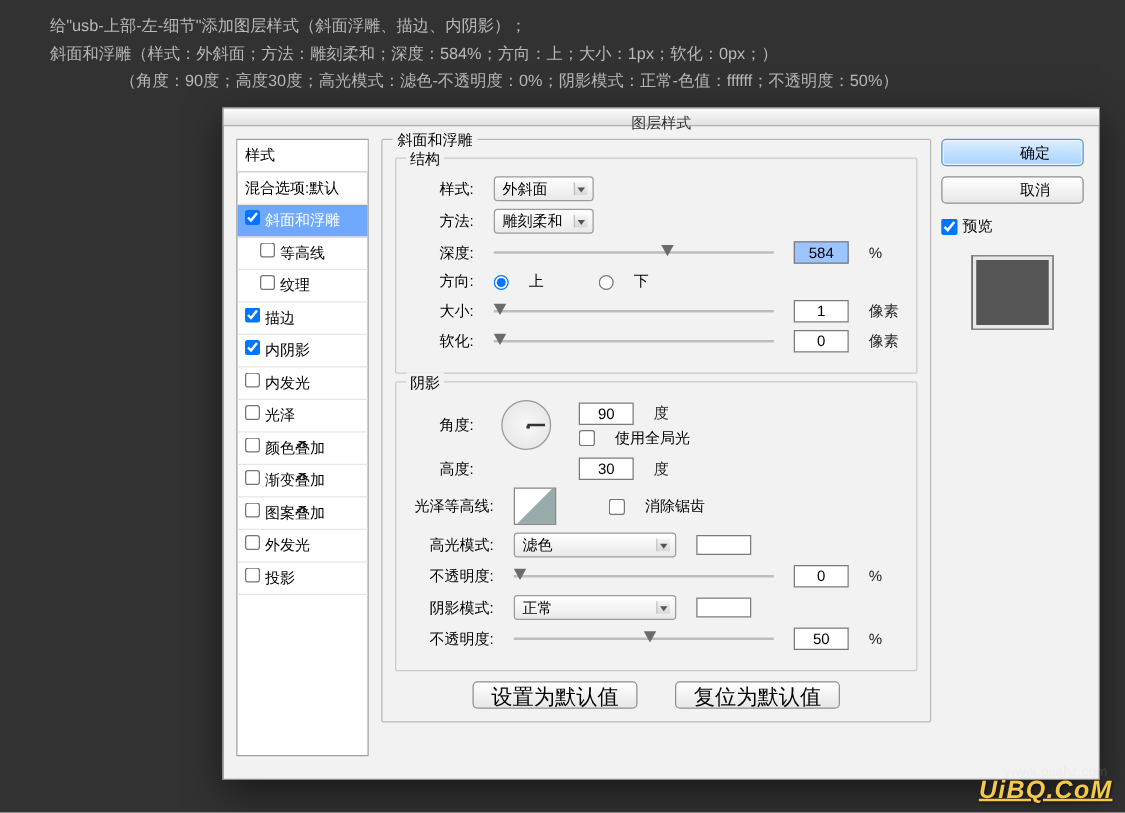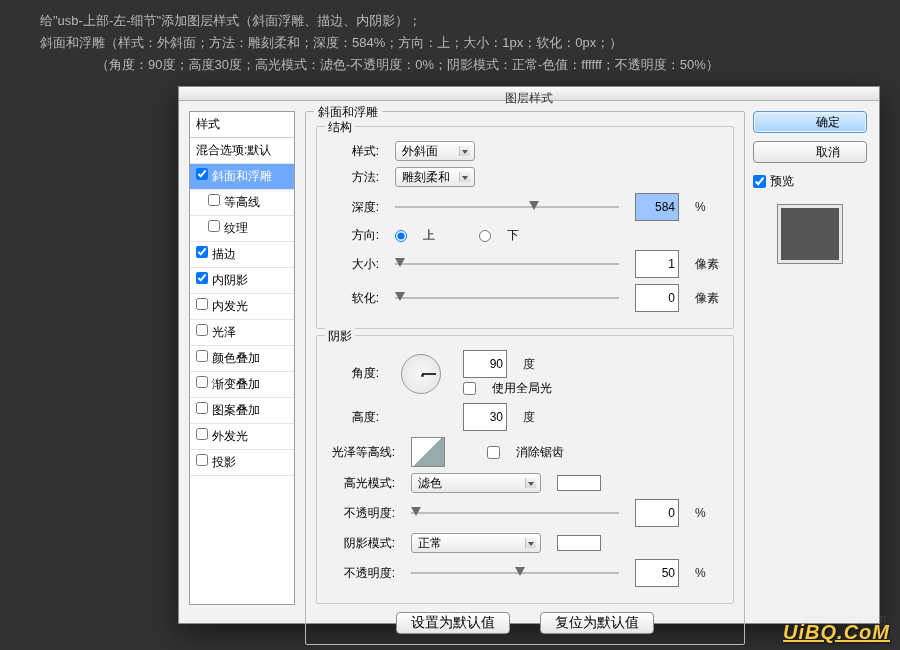--- a/index.html
+++ b/index.html
@@ -27,31 +27,31 @@
   .sub-title { position: absolute; top: -8px; left: 8px; background: #f2f2f2; padding: 0 3px; font-size: 12px; }
   .frow { display: flex; align-items: center; gap: 16px; margin: 6px 0; }
   .flabel { width: 52px; text-align: right; }
   .flabel2 { width: 68px; text-align: right; }
   .select { height: 20px; border: 1px solid #9c9c9c; border-radius: 3px; background: linear-gradient(#fff,#e9e9e9); padding: 0 18px 0 6px; font-size: 12px; position: relative; min-width: 80px; display: inline-flex; align-items: center; }
   .select::after { content: ""; position: absolute; right: 4px; top: 4px; width: 10px; height: 10px; background: linear-gradient(#f5f5f5,#d8d8d8); border-left: 1px solid #bfbfbf; }
   .select::before { content: ""; position: absolute; right: 6px; top: 8px; border-left: 3px solid transparent; border-right: 3px solid transparent; border-top: 4px solid #555; z-index: 1; }
   .slider { flex: 1; height: 14px; position: relative; }
   .slider .track { position: absolute; left: 0; right: 0; top: 6px; height: 2px; background: #bdbdbd; }
   .slider .thumb { position: absolute; top: 1px; width: 0; height: 0; border-left: 5px solid transparent; border-right: 5px solid transparent; border-top: 9px solid #6b6b6b; }
-  .numbox { width: 44px; height: 28px; border: 1px solid #7a7a7a; background: #fff; font-size: 12px; text-align: right; padding: 0 3px; }
+  .numbox { width: 44px; height: 18px; border: 1px solid #7a7a7a; background: #fff; font-size: 12px; text-align: center; padding: 0 3px; }
   .numbox.sel { background: #9cc5ff; }
   .unit { font-size: 12px; color: #222; width: 28px; }
   .radio { width: 12px; height: 12px; }
   .ccell { width: 44px; height: 16px; border: 1px solid #7a7a7a; background: #fff; }
   .anglewheel { width: 40px; height: 40px; border: 1px solid #999; border-radius: 50%; background: radial-gradient(circle at 50% 50%, #f8f8f8, #e2e2e2); position: relative; margin: 0 6px; }
   .anglewheel .dot { position: absolute; width: 3px; height: 3px; background: #333; border-radius: 50%; left: 19px; top: 19px; }
   .anglewheel .ptr { position: absolute; width: 2px; height: 14px; background: #333; left: 19px; top: 5px; transform-origin: bottom center; transform: rotate(90deg); }
   .glossbox { width: 34px; height: 30px; border: 1px solid #888; background: linear-gradient(135deg,#fff 0%,#fff 49%,#9aa 50%,#9aa 100%); }
   .btnrow { display: flex; gap: 30px; justify-content: center; margin-top: 8px; }
-  .flatbtn { height: 22px; padding: 0 14px; border: 1px solid #8f8f8f; border-radius: 4px; background: linear-gradient(#fff,#e7e7e7); font-size: 14px; cursor: default; }
+  .flatbtn { height: 22px; padding: 0 14px; border: 1px solid #8f8f8f; border-radius: 4px; background: linear-gradient(#fff,#e7e7e7); font-size: 17px; cursor: default; }
 
   .right { width: 126px; padding: 10px 12px 0 0; display: flex; flex-direction: column; align-items: stretch; gap: 8px; }
   .btn { height: 22px; border: 1px solid #8f8f8f; border-radius: 4px; background: linear-gradient(#fff,#e7e7e7); font-size: 12px; cursor: default; padding-left: 36px; }
   .btn.primary { background: linear-gradient(#dbeeff,#a9d3ff); border-color: #5b93d6; box-shadow: inset 0 0 0 1px #e9f4ff; }
   .prevrow { display: flex; align-items: center; gap: 4px; font-size: 12px; margin-top: 2px; }
   .preview { width: 66px; height: 60px; border: 1px solid #888; background: #555; margin: 6px auto 0 auto; box-shadow: inset 0 0 0 3px #e8e8e8; }
 
   .watermark { position: absolute; right: 10px; bottom: 6px; color: #f6c94a; font-weight: bold; font-size: 20px; text-shadow: 1px 1px 2px rgba(0,0,0,.6); letter-spacing: 1px; font-style: italic; text-decoration: underline; }
   .wm2 { position: absolute; right: 14px; bottom: 26px; color: rgba(200,200,200,.15); font-size: 11px; }
 </style>

